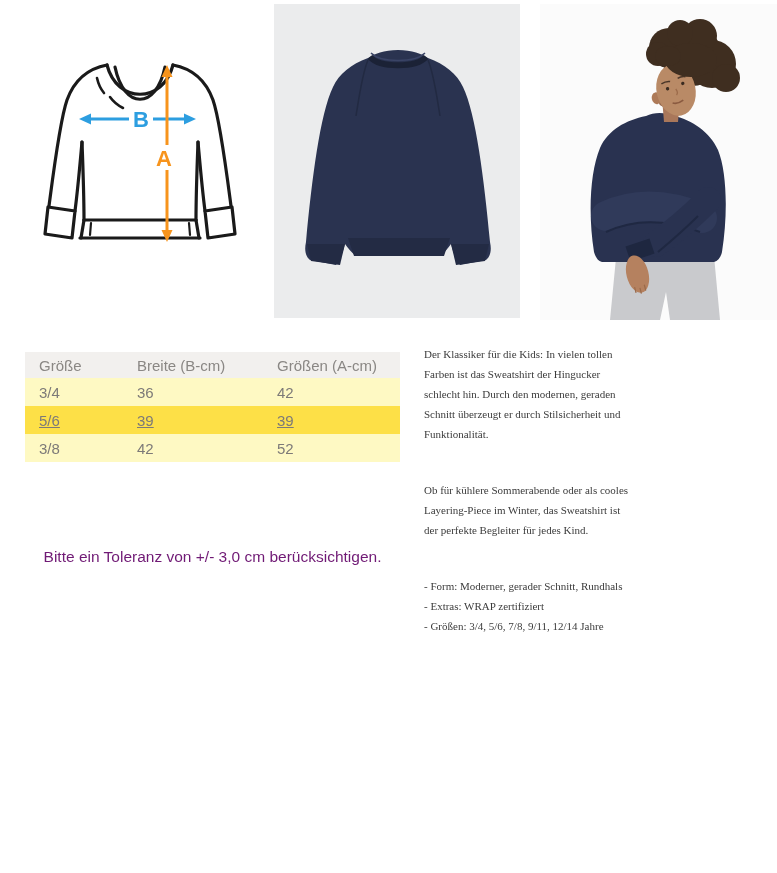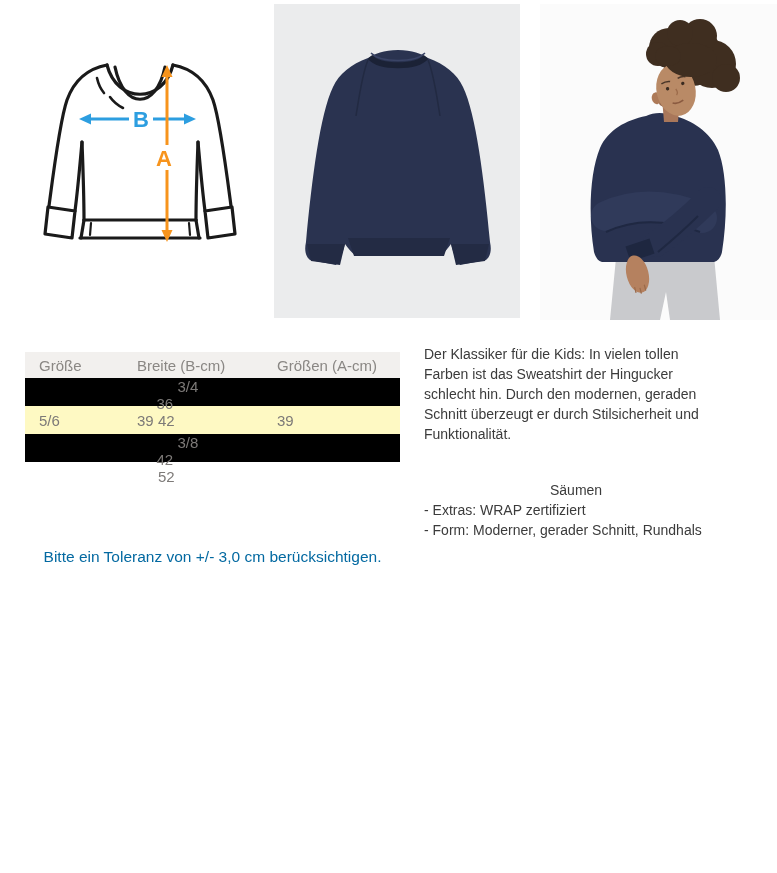--- a/index.html
+++ b/index.html
@@ -10,31 +10,31 @@
   
   .diagram-box{position:absolute;left:35px;top:48px;width:212px;height:212px;}
   .flat-panel{position:absolute;left:274px;top:4px;width:246px;height:314px;background:#ebeced;}
   .model-panel{position:absolute;left:540px;top:4px;width:237px;height:316px;background:#fbfbfb;}
   .flat-panel svg,.model-panel svg,.diagram-box svg{display:block;width:100%;height:100%;}
 
   
   .size-table{position:absolute;left:25px;top:352px;width:375px;font-size:15px;color:#7d7a78;}
   .t-row{display:flex;height:28px;align-items:center;}
   .t-row.hdr{height:26px;background:#f2f0ee;color:#8a8784;}
-  .t-row.odd{background:#000000;flex-direction:column;}
-  .t-row.even{background:#fef9c3;}
+  .t-row.odd{background:#fef9c3;}
+  .t-row.even{background:#fde047;text-decoration:underline;}
   .t-cell{padding-left:14px;box-sizing:border-box;white-space:nowrap;}
   .c1{width:98px;} .c2{width:140px;} .c3{width:137px;}
 
   .tolerance{position:absolute;left:25px;top:548px;width:375px;text-align:center;
-             font-size:15.5px;color:#0369a1;}
+             font-size:15.5px;color:#701a75;}
 
   
   .description{position:absolute;left:424px;top:344px;width:353px;
-               font-size:14px;line-height:20px;color:#3b3b3b;}
+               font-size:11px;line-height:20px;color:#3b3b3b;font-family:Liberation Serif, serif;}
   .description p{margin:0 0 36px 0;white-space:pre-line;}
   .bullets{margin:0;}
   .bullet{white-space:nowrap;}
   .bullet.indent{margin-left:126px;}
 </style>
 </head>
 <body>
 
 <div class="canvas">
 
@@ -188,20 +188,23 @@
   </div>
 
   <div class="tolerance">Bitte ein Toleranz von +/- 3,0 cm berücksichtigen.</div>
 
   <div class="description">
     <p>Der Klassiker für die Kids: In vielen tollen
 Farben ist das Sweatshirt der Hingucker
 schlecht hin. Durch den modernen, geraden
 Schnitt überzeugt er durch Stilsicherheit und
 Funktionalität.</p>
+    <p>Ob für kühlere Sommerabende oder als cooles
+Layering-Piece im Winter, das Sweatshirt ist
+der perfekte Begleiter für jedes Kind.</p>
     <div class="bullets">
-      <div class="bullet indent">Säumen</div>
+      <div class="bullet">- Form: Moderner, gerader Schnitt, Rundhals</div>
       <div class="bullet">- Extras: WRAP zertifiziert</div>
-      <div class="bullet">- Form: Moderner, gerader Schnitt, Rundhals</div>
+      <div class="bullet">- Größen: 3/4, 5/6, 7/8, 9/11, 12/14 Jahre</div>
     </div>
   </div>
 
 </div>
 
 </body></html>

